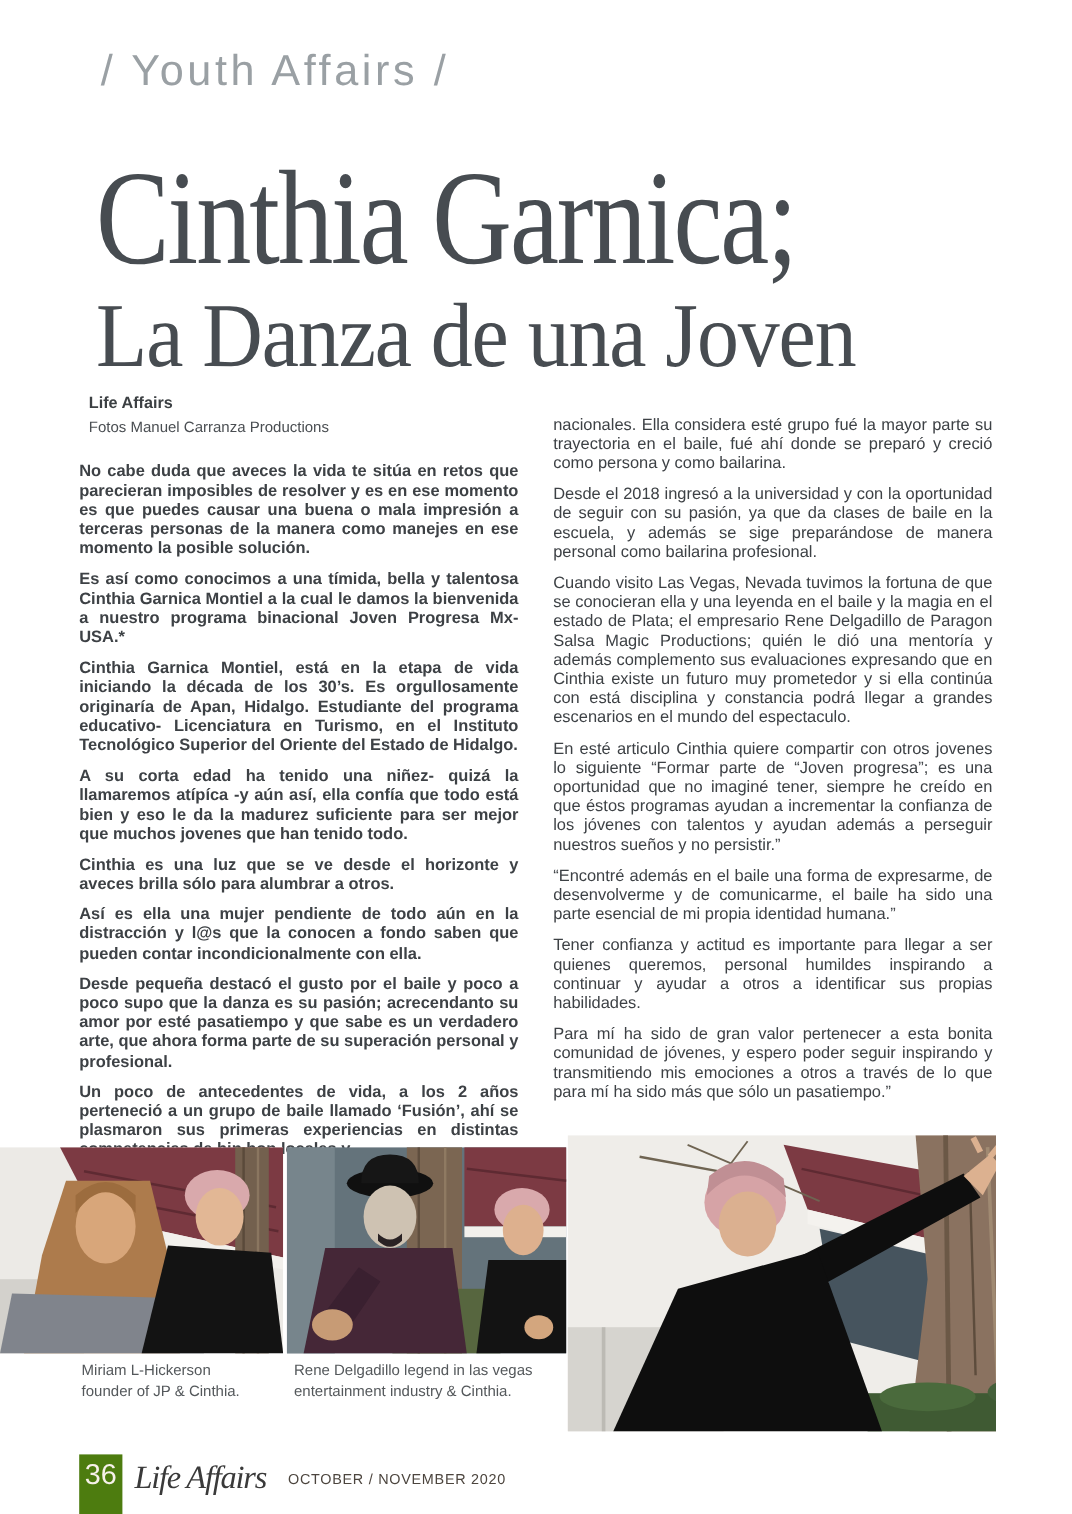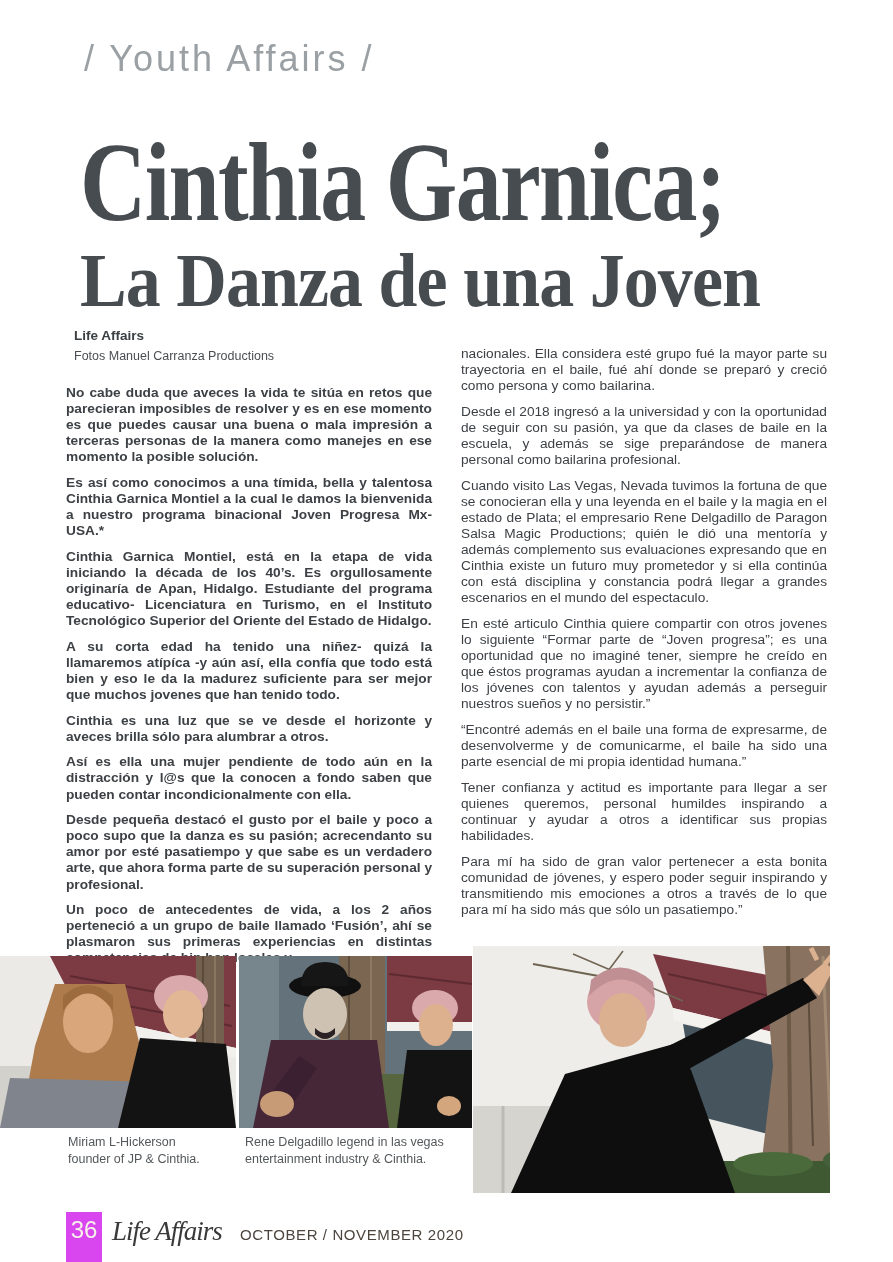--- a/index.html
+++ b/index.html
@@ -6,21 +6,21 @@
   .page{
     position:relative;width:830px;height:1262px;background:#ffffff;overflow:hidden;
     font-family:"Liberation Sans",sans-serif;color:#3d4145;
   }
   
   .kicker{
     position:absolute;left:84px;top:38px;
     font-size:36px;font-weight:300;color:#9aa0a4;letter-spacing:3px;
   }
   
-  .title{position:absolute;left:80px;top:126px;color:#474c51;font-family:"Liberation Serif",serif;font-weight:bold;}
+  .title{position:absolute;left:80px;top:126px;color:#474c51;font-family:"Liberation Serif",serif;}
   .title .line1{
     display:inline-block;font-size:112px;line-height:1;letter-spacing:-2px;
     transform:scaleX(0.82);transform-origin:left top;white-space:nowrap;
   }
   .title .line2{
     display:inline-block;font-size:76px;line-height:1;margin-top:4px;letter-spacing:-1px;
     transform:scaleX(0.92);transform-origin:left top;white-space:nowrap;
   }
   
   .byline-name{position:absolute;left:74px;top:328px;font-size:13.5px;font-weight:bold;color:#3c4043;}
@@ -38,51 +38,51 @@
   .photo{position:absolute;display:block;}
   .photo-1{left:0;top:956px;}
   .photo-2{left:239px;top:956px;}
   .photo-3{left:473px;top:946px;}
   
   .caption{position:absolute;font-size:12.5px;line-height:17px;color:#54585b;}
   .caption-1{left:68px;top:1134px;}
   .caption-2{left:245px;top:1134px;}
   
   .page-number{
-    position:absolute;left:66px;top:1212px;width:36px;height:50px;background:#d946ef;
+    position:absolute;left:66px;top:1212px;width:36px;height:50px;background:#4d7c0f;
     color:#f7f1ea;font-size:24px;display:flex;align-items:flex-start;justify-content:center;
     padding-top:4px;box-sizing:border-box;
   }
   .footer-logo{
     position:absolute;left:112px;top:1216px;font-family:"Liberation Serif",serif;
     font-style:italic;font-size:27px;color:#3a3a3a;letter-spacing:-1px;
   }
   .footer-issue{
-    position:absolute;left:240px;top:1226px;font-size:15px;letter-spacing:0.6px;color:#4c453e;
+    position:absolute;left:240px;top:1226px;font-size:12px;letter-spacing:0.6px;color:#4c453e;
   }
 </style>
 </head>
 <body>
 
 <div class="page">
 
   <div class="kicker">/ Youth Affairs /</div>
 
   <div class="title">
     <span class="line1">Cinthia Garnica;</span><br>
     <span class="line2">La Danza de una Joven</span>
   </div>
 
   <div class="byline-name">Life Affairs</div>
   <div class="byline-credit">Fotos Manuel Carranza Productions</div>
 
   <div class="col col-left">
     <p>No cabe duda que aveces la vida te sitúa en retos que parecieran imposibles de resolver y es en ese momento es que puedes causar una buena o mala impresión a terceras personas de la manera como manejes en ese momento la posible solución.</p>
     <p>Es así como conocimos a una tímida, bella y talentosa Cinthia Garnica Montiel a la cual le damos la bienvenida a nuestro programa binacional Joven Progresa Mx-USA.*</p>
-    <p>Cinthia Garnica Montiel, está en la etapa de vida iniciando la década de los 40’s. Es orgullosamente originaría de Apan, Hidalgo. Estudiante del programa educativo- Licenciatura en Turismo, en el Instituto Tecnológico Superior del Oriente del Estado de Hidalgo.</p>
+    <p>Cinthia Garnica Montiel, está en la etapa de vida iniciando la década de los 30’s. Es orgullosamente originaría de Apan, Hidalgo. Estudiante del programa educativo- Licenciatura en Turismo, en el Instituto Tecnológico Superior del Oriente del Estado de Hidalgo.</p>
     <p>A su corta edad ha tenido una niñez- quizá la llamaremos atípíca -y aún así, ella confía que todo está bien y eso le da la madurez suficiente para ser mejor que muchos jovenes que han tenido todo.</p>
     <p>Cinthia es una luz que se ve desde el horizonte y aveces brilla sólo para alumbrar a otros.</p>
     <p>Así es ella una mujer pendiente de todo aún en la distracción y l@s que la conocen a fondo saben que pueden contar incondicionalmente con ella.</p>
     <p>Desde pequeña destacó el gusto por el baile y poco a poco supo que la danza es su pasión; acrecendanto su amor por esté pasatiempo y que sabe es un verdadero arte, que ahora forma parte de su superación personal y profesional.</p>
     <p>Un poco de antecedentes de vida, a los 2 años perteneció a un grupo de baile llamado ‘Fusión’, ahí se plasmaron sus primeras experiencias en distintas competencias de hip hop locales y</p>
   </div>
 
   <div class="col col-right">
     <p>nacionales. Ella considera esté grupo fué la mayor parte su trayectoria en el baile, fué ahí donde se preparó y creció como persona y como bailarina.</p>
     <p>Desde el 2018 ingresó a la universidad y con la oportunidad de seguir con su pasión, ya que da clases de baile en la escuela, y además se sige preparándose de manera personal como bailarina profesional.</p>

